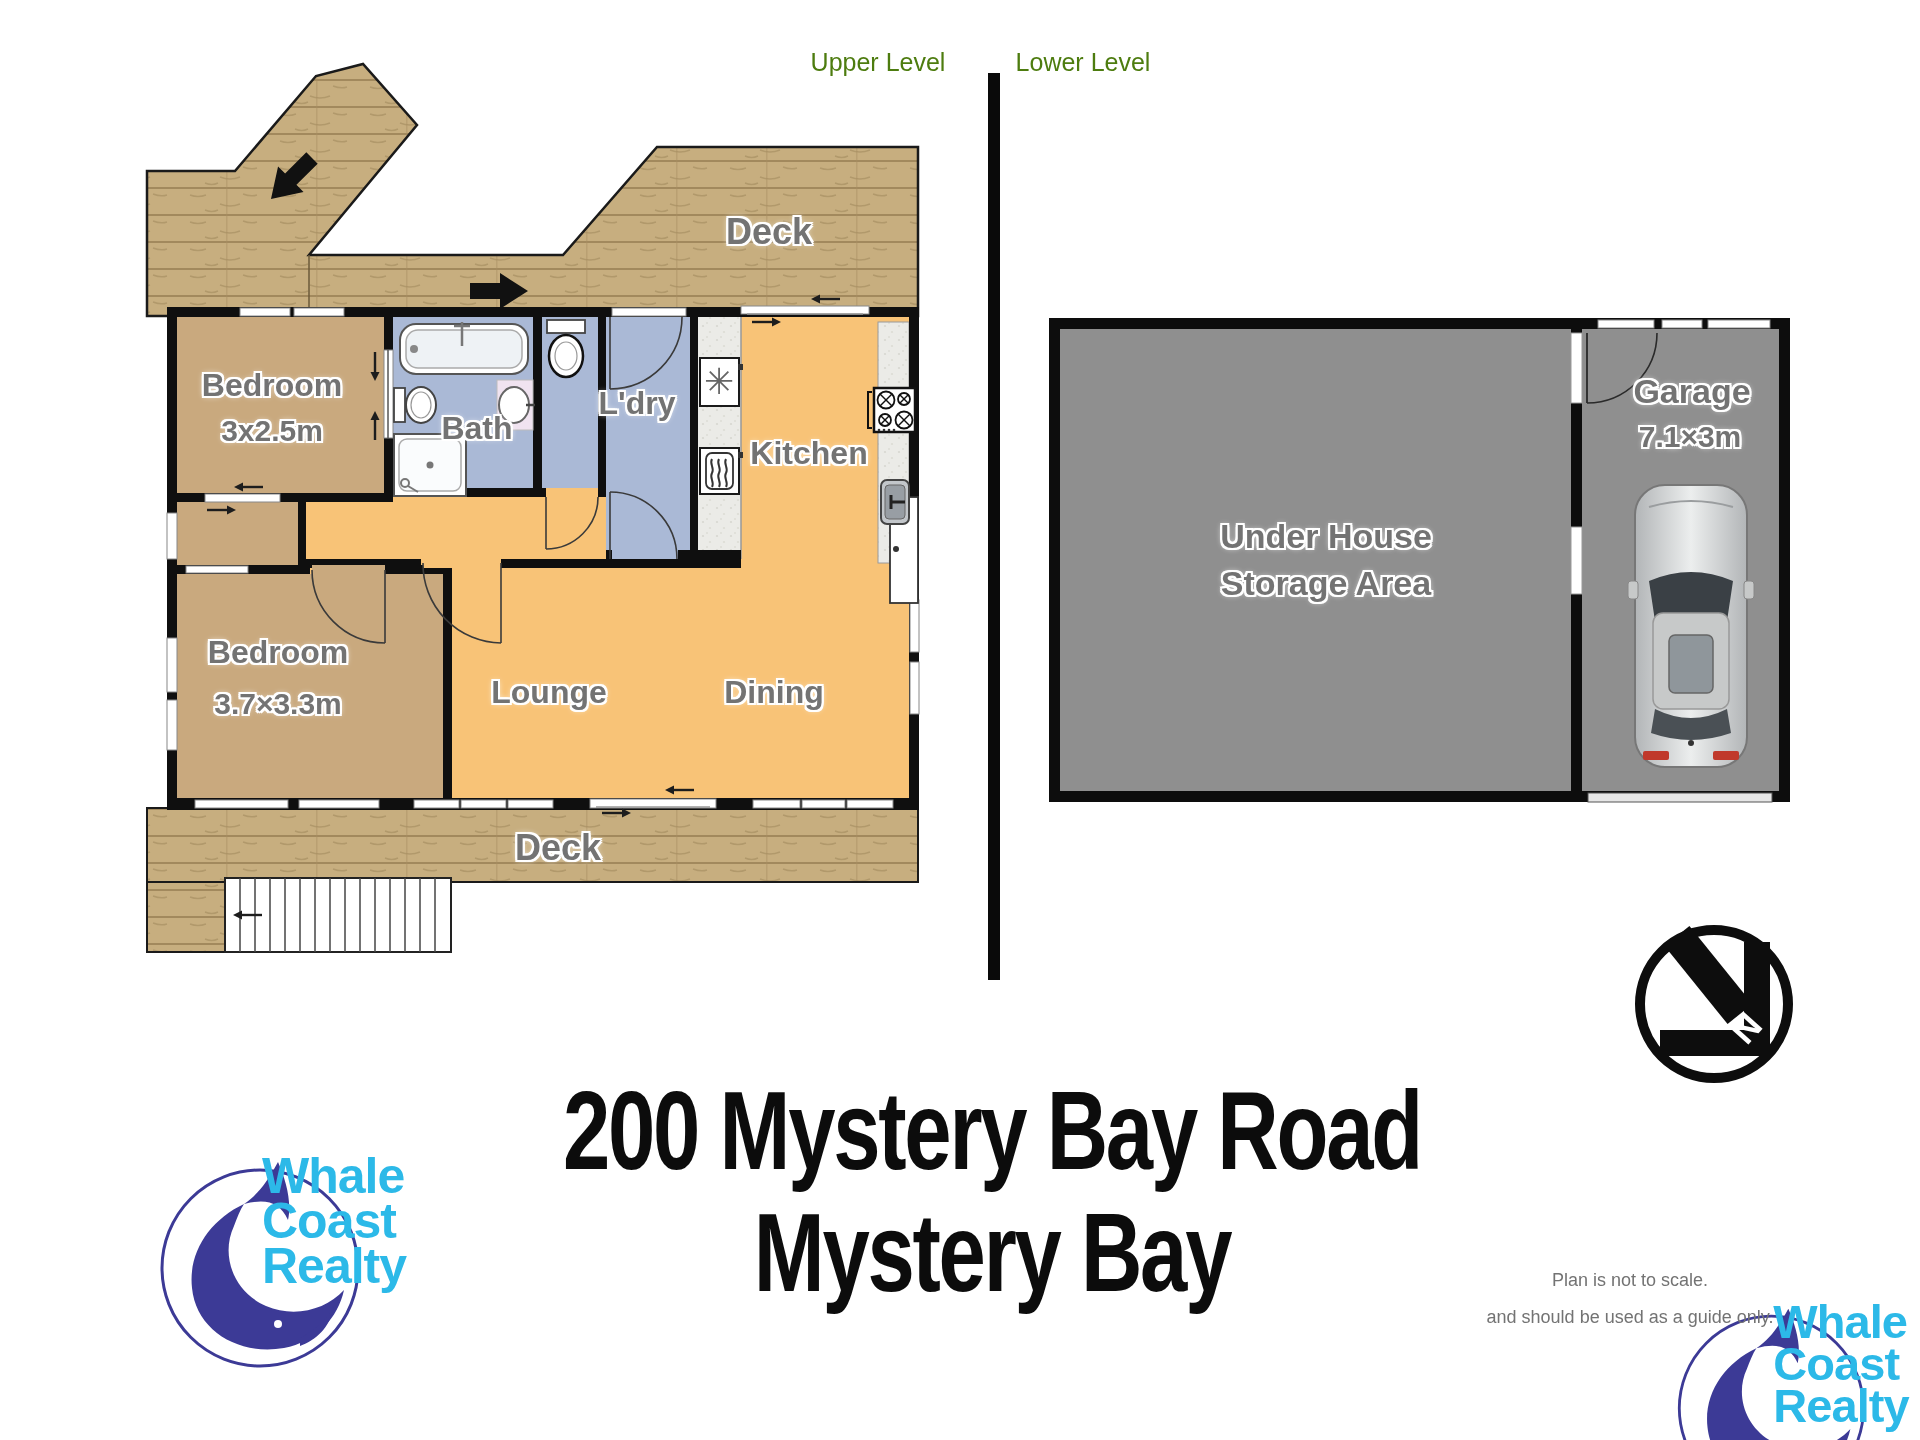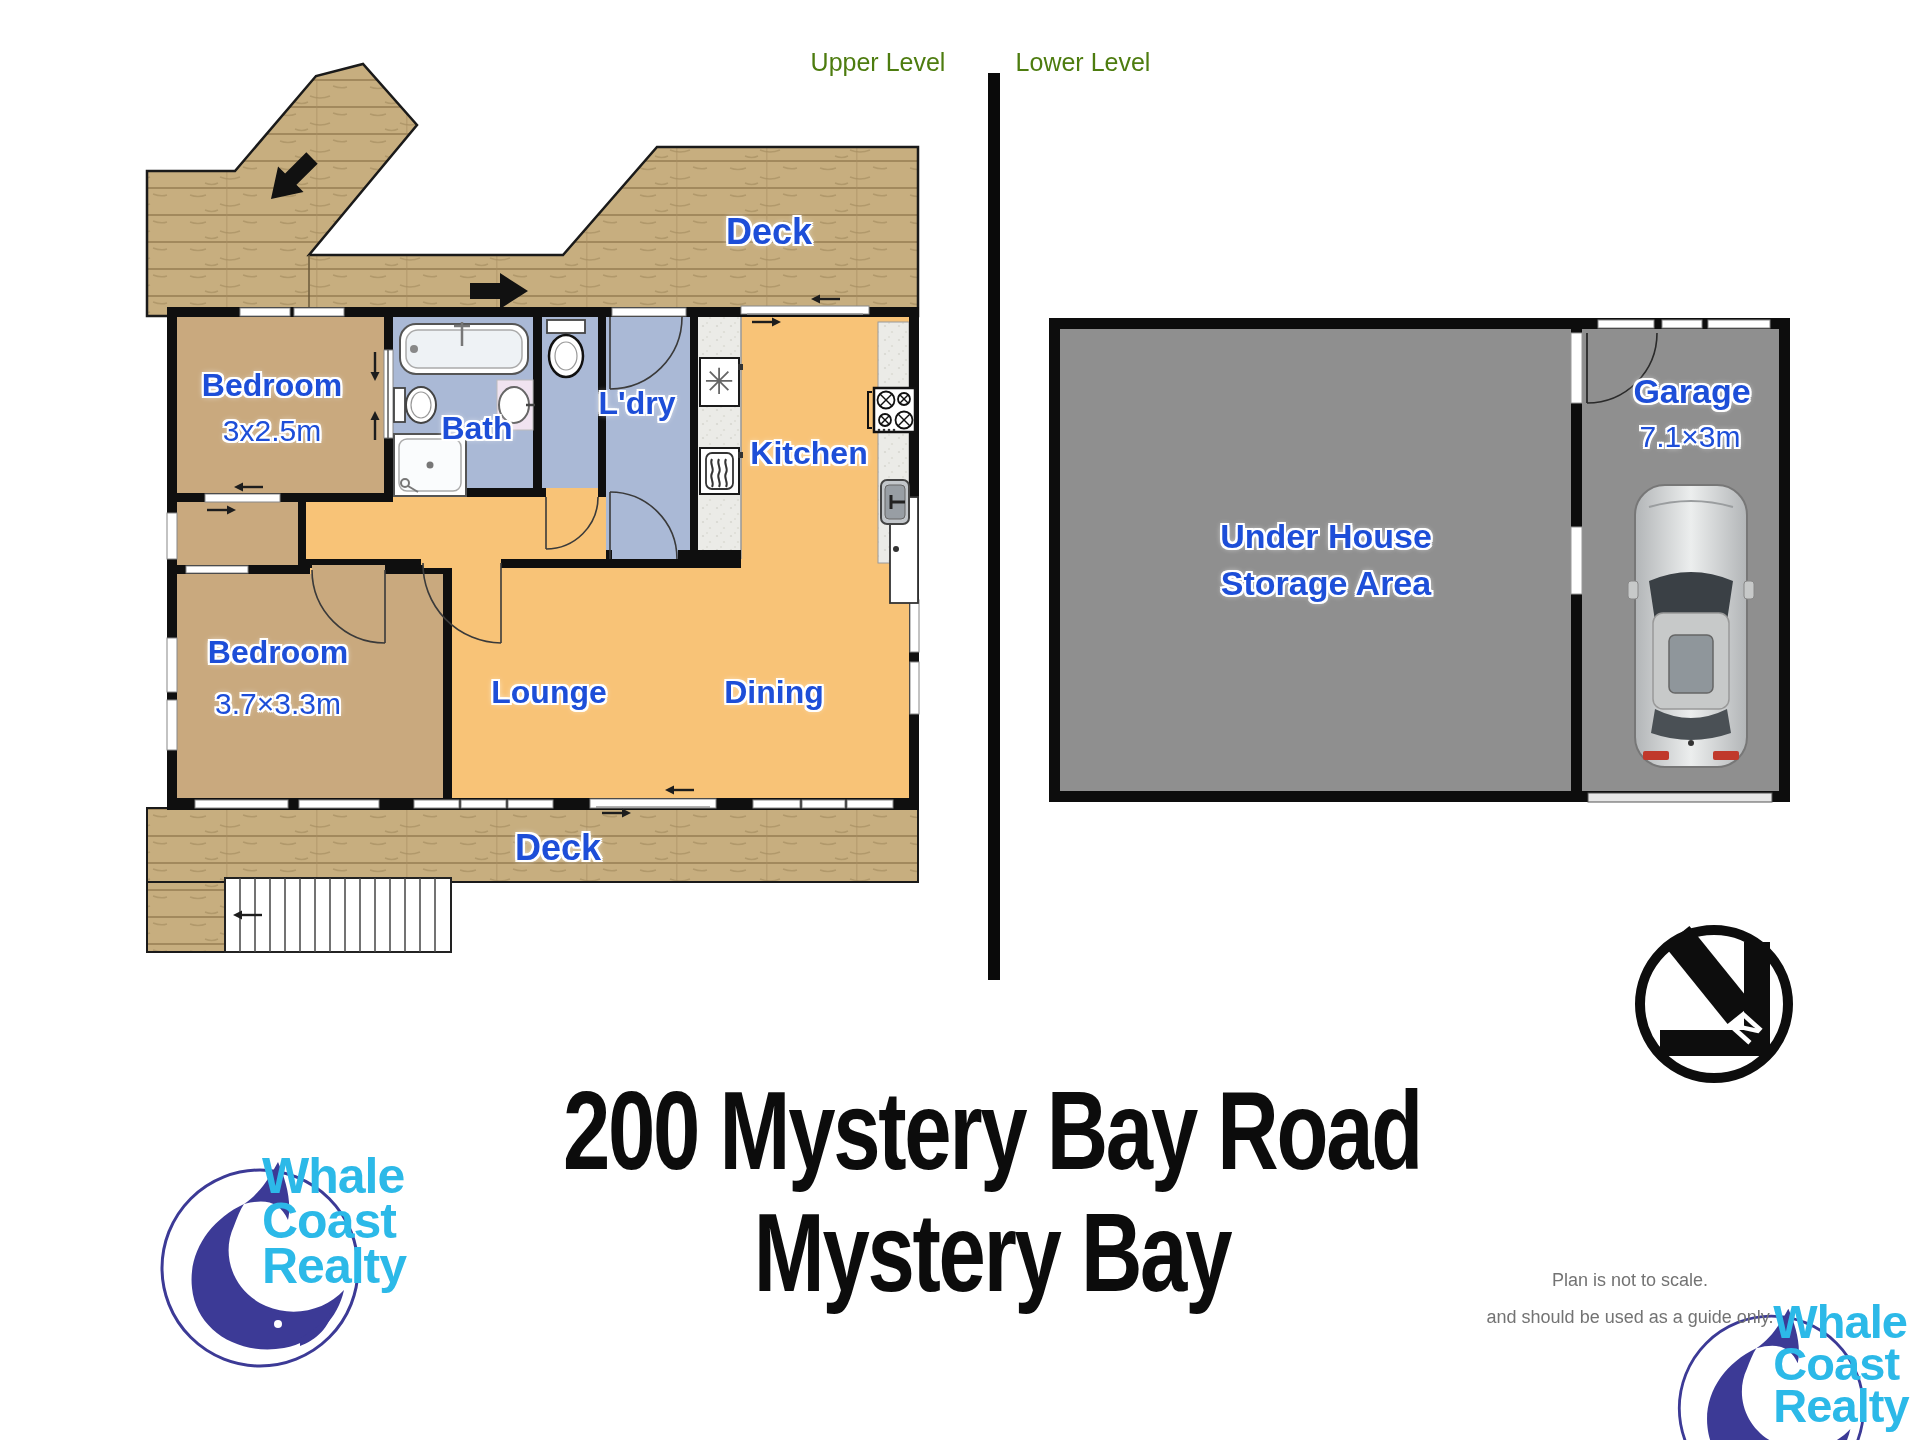--- a/index.html
+++ b/index.html
@@ -1,28 +1,28 @@
 <!DOCTYPE html>
 <html><head>
 <meta charset="utf-8">
 <style>
   html,body{margin:0;padding:0;background:#ffffff;}
   #canvas{position:relative;width:1920px;height:1440px;background:#fff;overflow:hidden;
           font-family:"Liberation Sans", sans-serif;}
   #plan-svg{position:absolute;left:0;top:0;z-index:1;}
   .lvl{position:absolute;z-index:2;transform:translate(-50%,-50%);font-size:25px;color:#4d7c0f;
        white-space:nowrap;font-weight:400;}
-  .plabel{position:absolute;z-index:2;transform:translate(-50%,-50%);font-weight:600;color:#1d4ed8;
+  .plabel{position:absolute;z-index:2;transform:translate(-50%,-50%);font-weight:600;color:#737373;
           white-space:nowrap;font-size:32px;
           text-shadow:2px 0 0 #fff,-2px 0 0 #fff,0 2px 0 #fff,0 -2px 0 #fff,
                       2px 2px 0 #fff,-2px -2px 0 #fff,2px -2px 0 #fff,-2px 2px 0 #fff,
                       0 0 6px #fff;}
   .plabel.big{font-size:36px;}
   .plabel.mid{font-size:34px;}
-  .plabel.sz{font-size:30px;font-weight:400;}
+  .plabel.sz{font-size:30px;font-weight:700;}
   .title-line{position:absolute;z-index:2;transform:translate(-50%,-50%) scaleX(0.76);
               font-size:112px;font-weight:600;letter-spacing:-3px;color:#0c0c0c;white-space:nowrap;}
   .disclaimer{position:absolute;z-index:2;left:1630px;top:1262px;transform:translateX(-50%);
               text-align:center;font-size:18px;line-height:37px;color:#737373;white-space:nowrap;}
   .logo{position:absolute;z-index:3;}
   .logo-text{position:absolute;left:112px;top:14px;font-weight:700;font-size:50px;line-height:45px;
              letter-spacing:-1px;color:#2cb9e8;white-space:nowrap;}
   .divider{position:absolute;z-index:2;left:988px;top:73px;width:12px;height:907px;background:#0a0a0a;}
 </style>
 </head>

